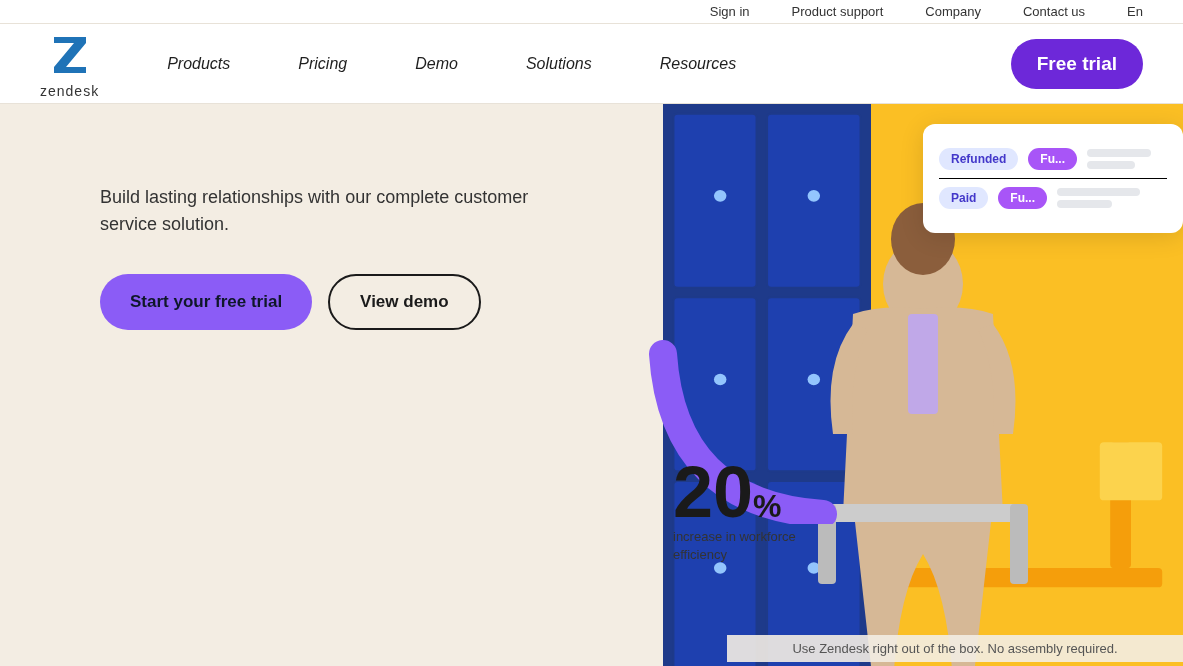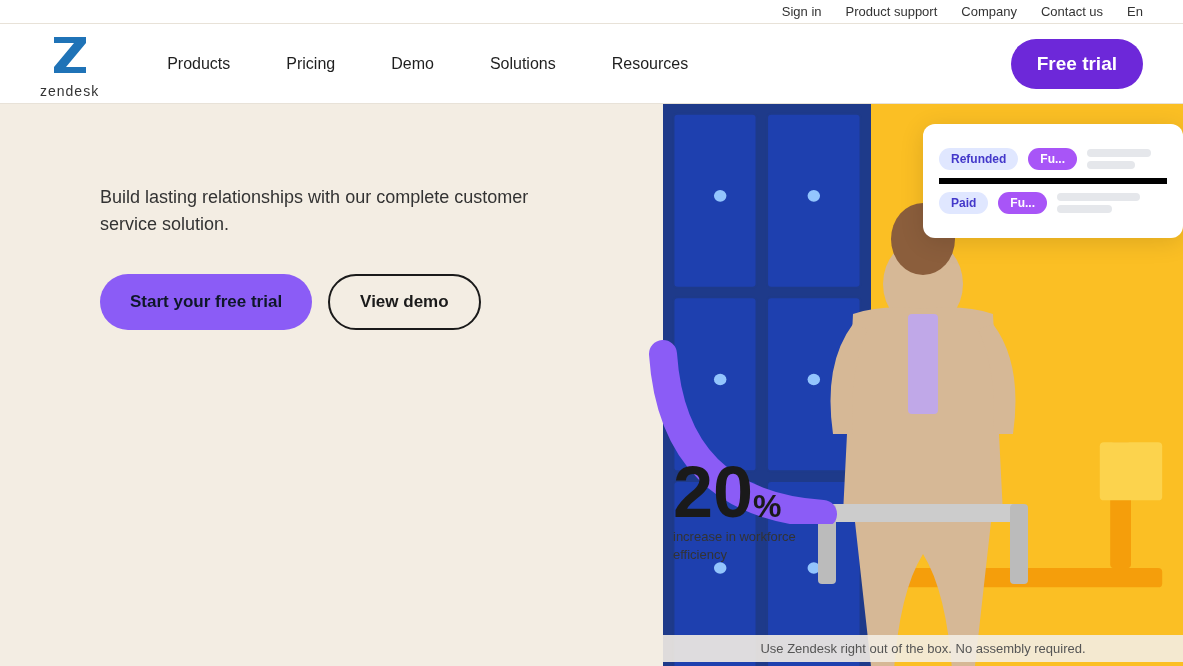--- a/index.html
+++ b/index.html
@@ -5,21 +5,21 @@
     *, *::before, *::after { box-sizing: border-box; margin: 0; padding: 0; }
     body { font-family: -apple-system, BlinkMacSystemFont, 'Segoe UI', sans-serif; background: #f3ede3; overflow-x: hidden; }
 
     
     .top-bar {
       background: #fff;
       display: flex;
       justify-content: flex-end;
       align-items: center;
       padding: 4px 40px;
-      gap: 24px;
+      gap: 42px;
       border-bottom: 1px solid #e8e2d8;
       font-size: 13px;
       color: #333;
     }
     .top-bar a { color: #333; text-decoration: none; }
 
     
     nav {
       background: #fff;
       display: flex;
@@ -36,22 +36,23 @@
       align-items: center;
       margin-right: 40px;
       text-decoration: none;
     }
     .logo-svg { width: 52px; height: 52px; }
     .logo-text { font-size: 14px; color: #333; letter-spacing: 1px; margin-top: 2px; }
 
     .nav-links {
       display: flex;
       align-items: flex-end;
-      gap: 0;
+      gap: 12px;
       flex: 1;
+      font-style: italic;
     }
     .nav-link {
       padding: 0 28px;
       height: 80px;
       display: flex;
       align-items: center;
       font-size: 16px;
       color: #1f1f1f;
       text-decoration: none;
       font-weight: 500;
@@ -233,21 +234,21 @@
       box-shadow: 0 4px 24px rgba(0,0,0,0.12);
       padding: 16px;
       width: 260px;
       z-index: 10;
     }
     .ui-card-row {
       display: flex;
       align-items: center;
       gap: 10px;
       padding: 8px 0;
-      border-bottom: 6px solid #000000;
+      border-bottom: 1px solid #000000;
     }
     .ui-card-row:last-child { border-bottom: none; }
     .ui-badge {
       border-radius: 20px;
       padding: 4px 12px;
       font-size: 12px;
       font-weight: 600;
       white-space: nowrap;
     }
     .badge-refunded { background: #e0e7ff; color: #4338ca; }
@@ -263,21 +264,21 @@
       height: 8px;
       border-radius: 4px;
       background: #e5e7eb;
     }
 
     
     .hero-caption {
       position: absolute;
       bottom: 12px;
       right: 0;
-      width: 520px;
+      width: 456px;
       text-align: center;
       font-size: 13px;
       color: #555;
       background: rgba(243,237,227,0.9);
       padding: 6px 10px;
     }
   </style>
 </head>
 <body>
 

